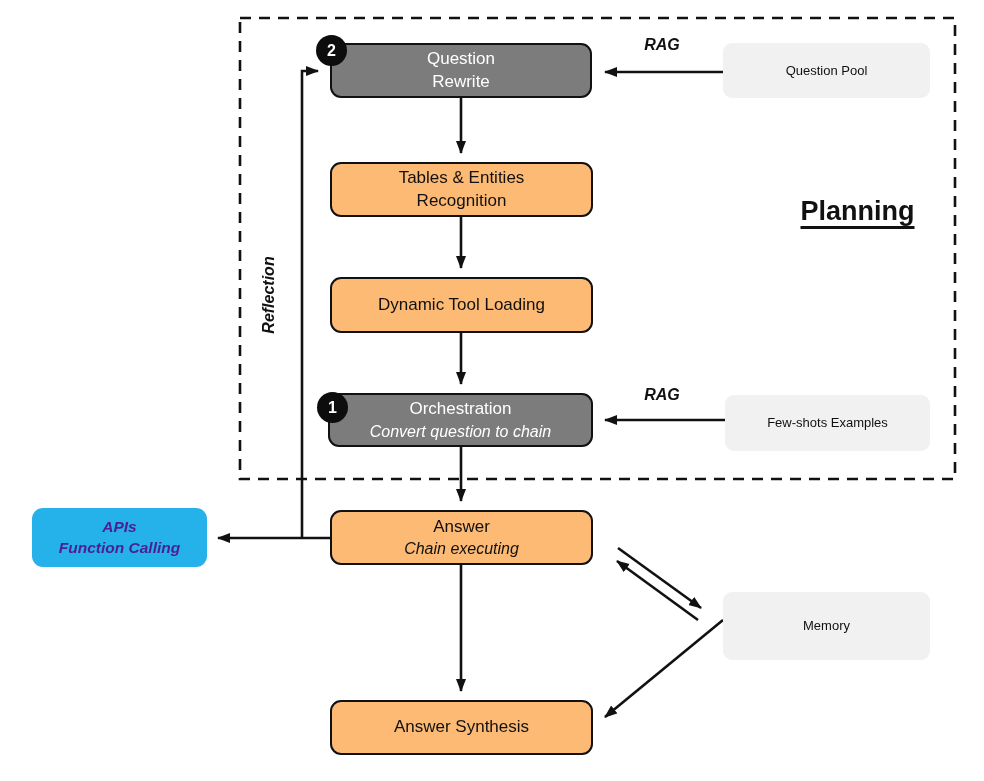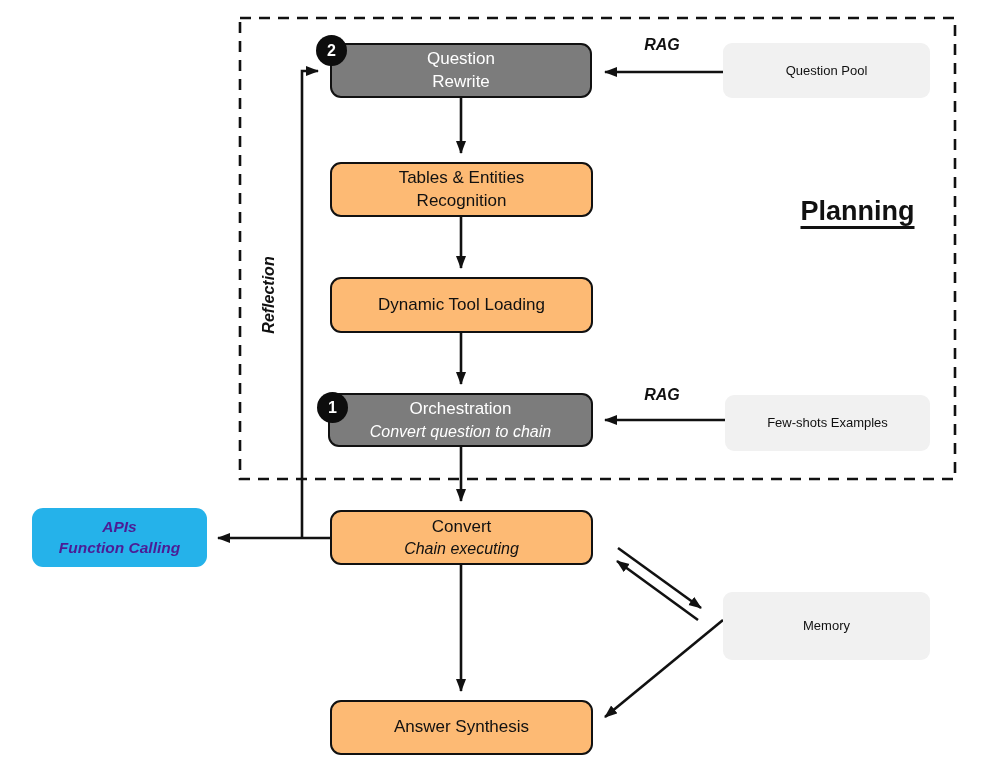--- a/index.html
+++ b/index.html
@@ -135,21 +135,21 @@
     <div class="badge badge-1">1</div>
     <div>Orchestration</div>
     <div class="sub">Convert question to chain</div>
   </div>
 
   <div class="node light node-fewshots">
     <div>Few-shots Examples</div>
   </div>
 
   <div class="node outlined node-action">
-    <div>Convert</div>
+    <div>Answer</div>
     <div class="sub">Chain executing</div>
   </div>
 
   <div class="node blue node-apis">
     <div>APIs</div>
     <div>Function Calling</div>
   </div>
 
   <div class="node light node-memory">
     <div>Memory</div>

